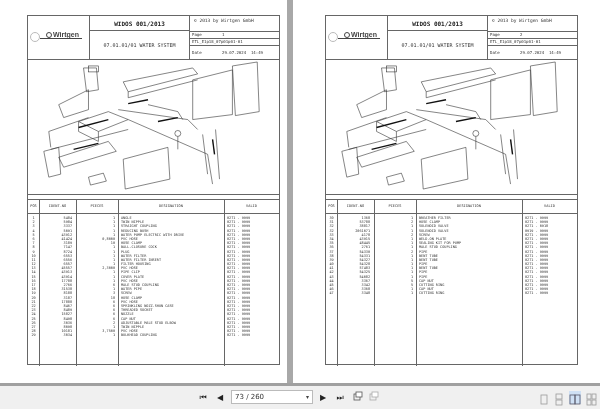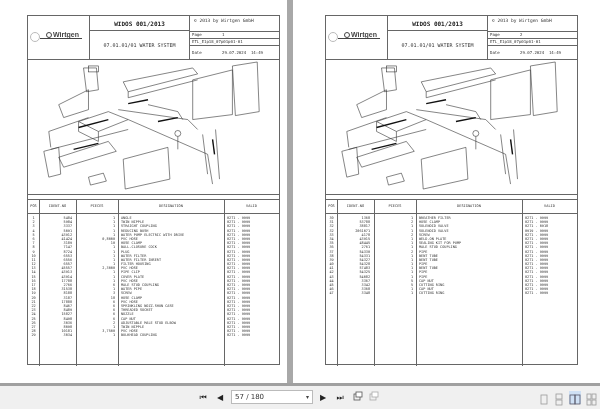--- a/index.html
+++ b/index.html
@@ -530,21 +530,21 @@
     </div>
   </div>
 
   <div class="bottom-border"></div>
 </div>
 
 <div class="toolbar">
   <div class="tb-btn" style="left:197px;width:12px"><span>⏮</span></div>
   <div class="tb-btn" style="left:215px;width:10px"><span>◀</span></div>
   <div class="page-box">
-    <span>57 / 180</span>
+    <span>73 / 260</span>
     <span class="dd">▾</span>
   </div>
   <div class="tb-btn" style="left:318px;width:10px"><span>▶</span></div>
   <div class="tb-btn" style="left:334px;width:12px"><span>⏭</span></div>
   <div class="tb-btn" style="left:352px;width:12px">
     <svg width="10" height="10" viewBox="0 0 10 10">
         <rect x="1" y="3" width="6" height="6" fill="none" stroke="#555" stroke-width="0.8"></rect>
         <rect x="3" y="1" width="6" height="5" fill="#fff" stroke="#555" stroke-width="0.8"></rect>
       </svg>
   </div>

